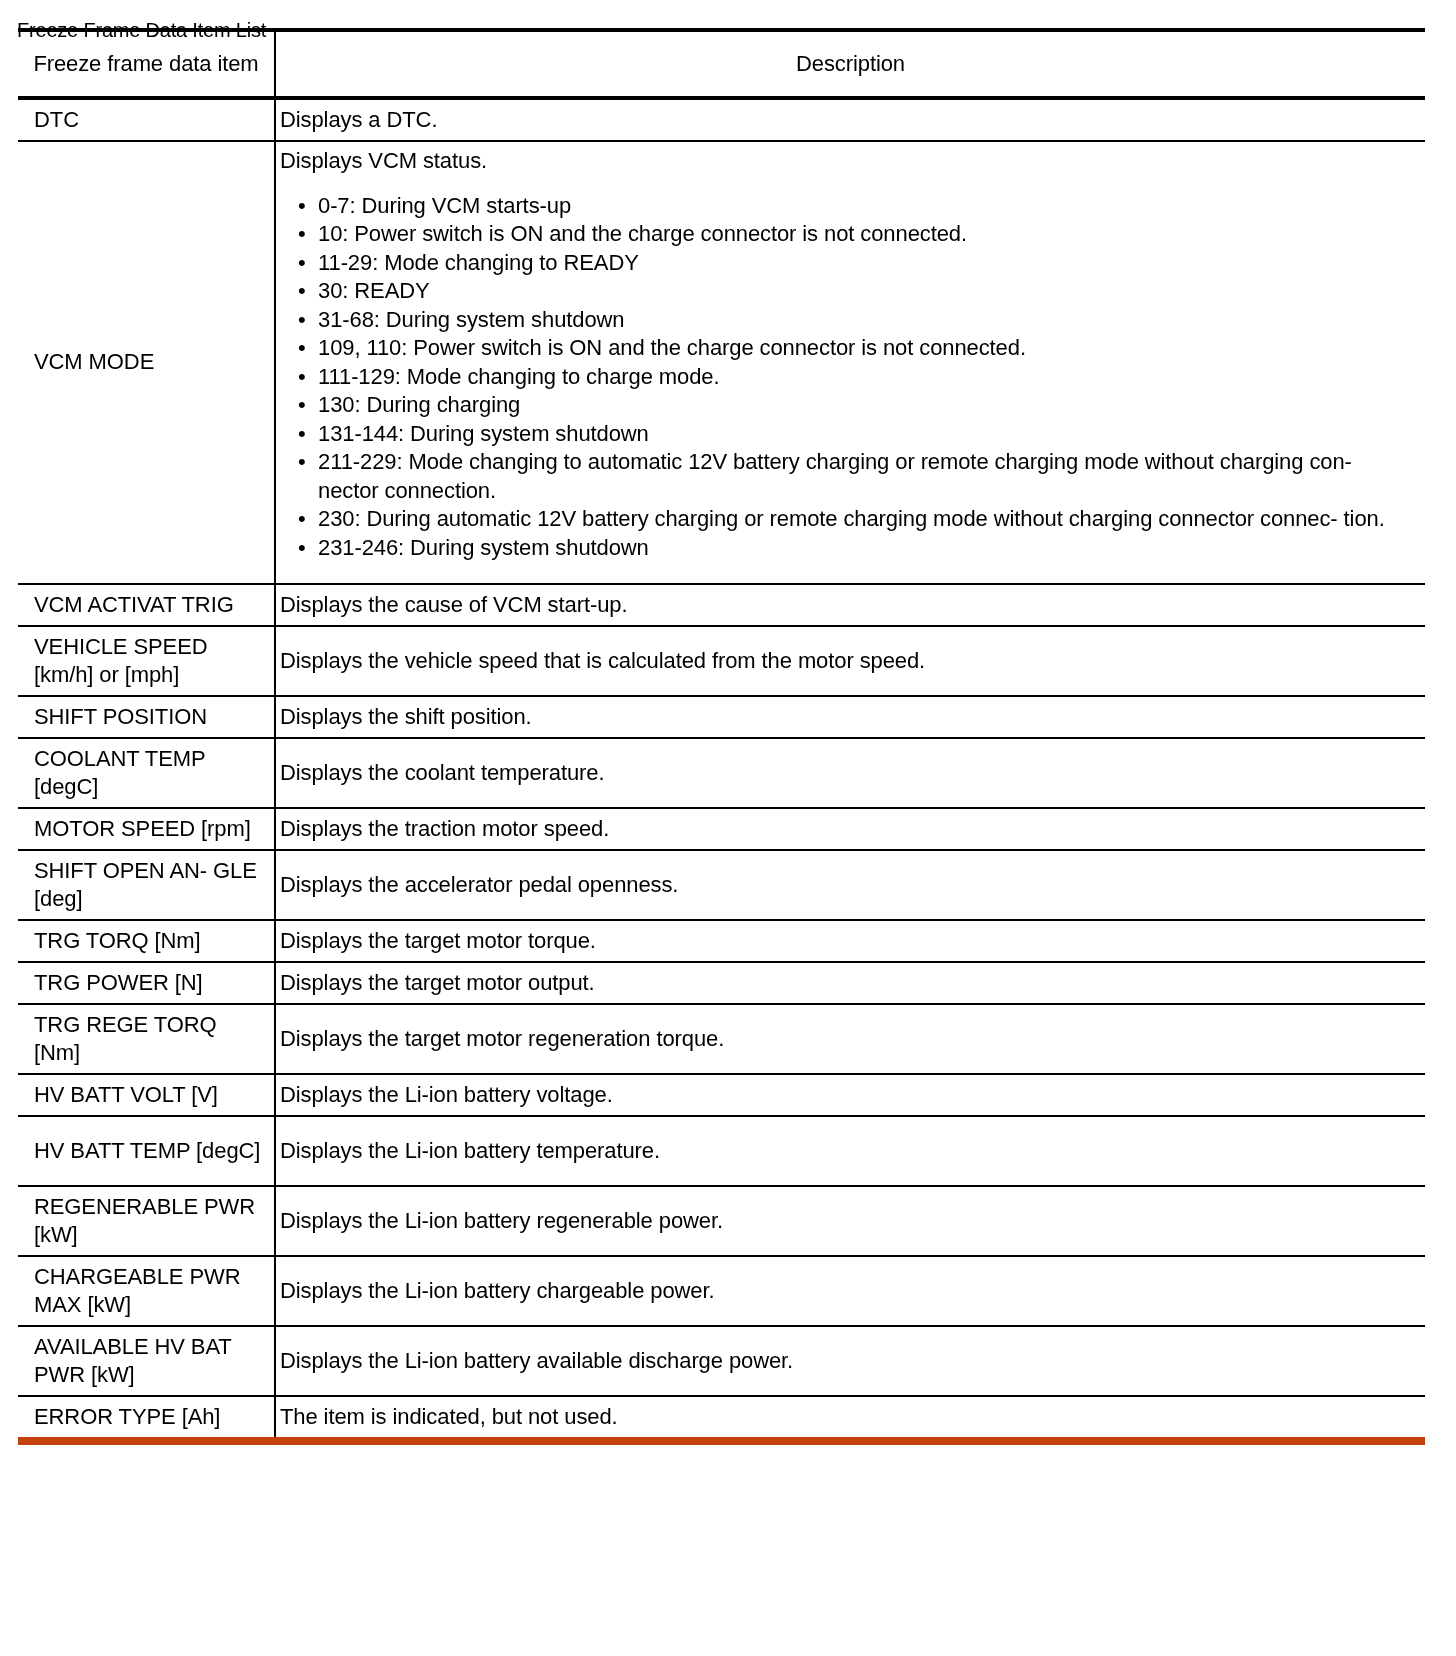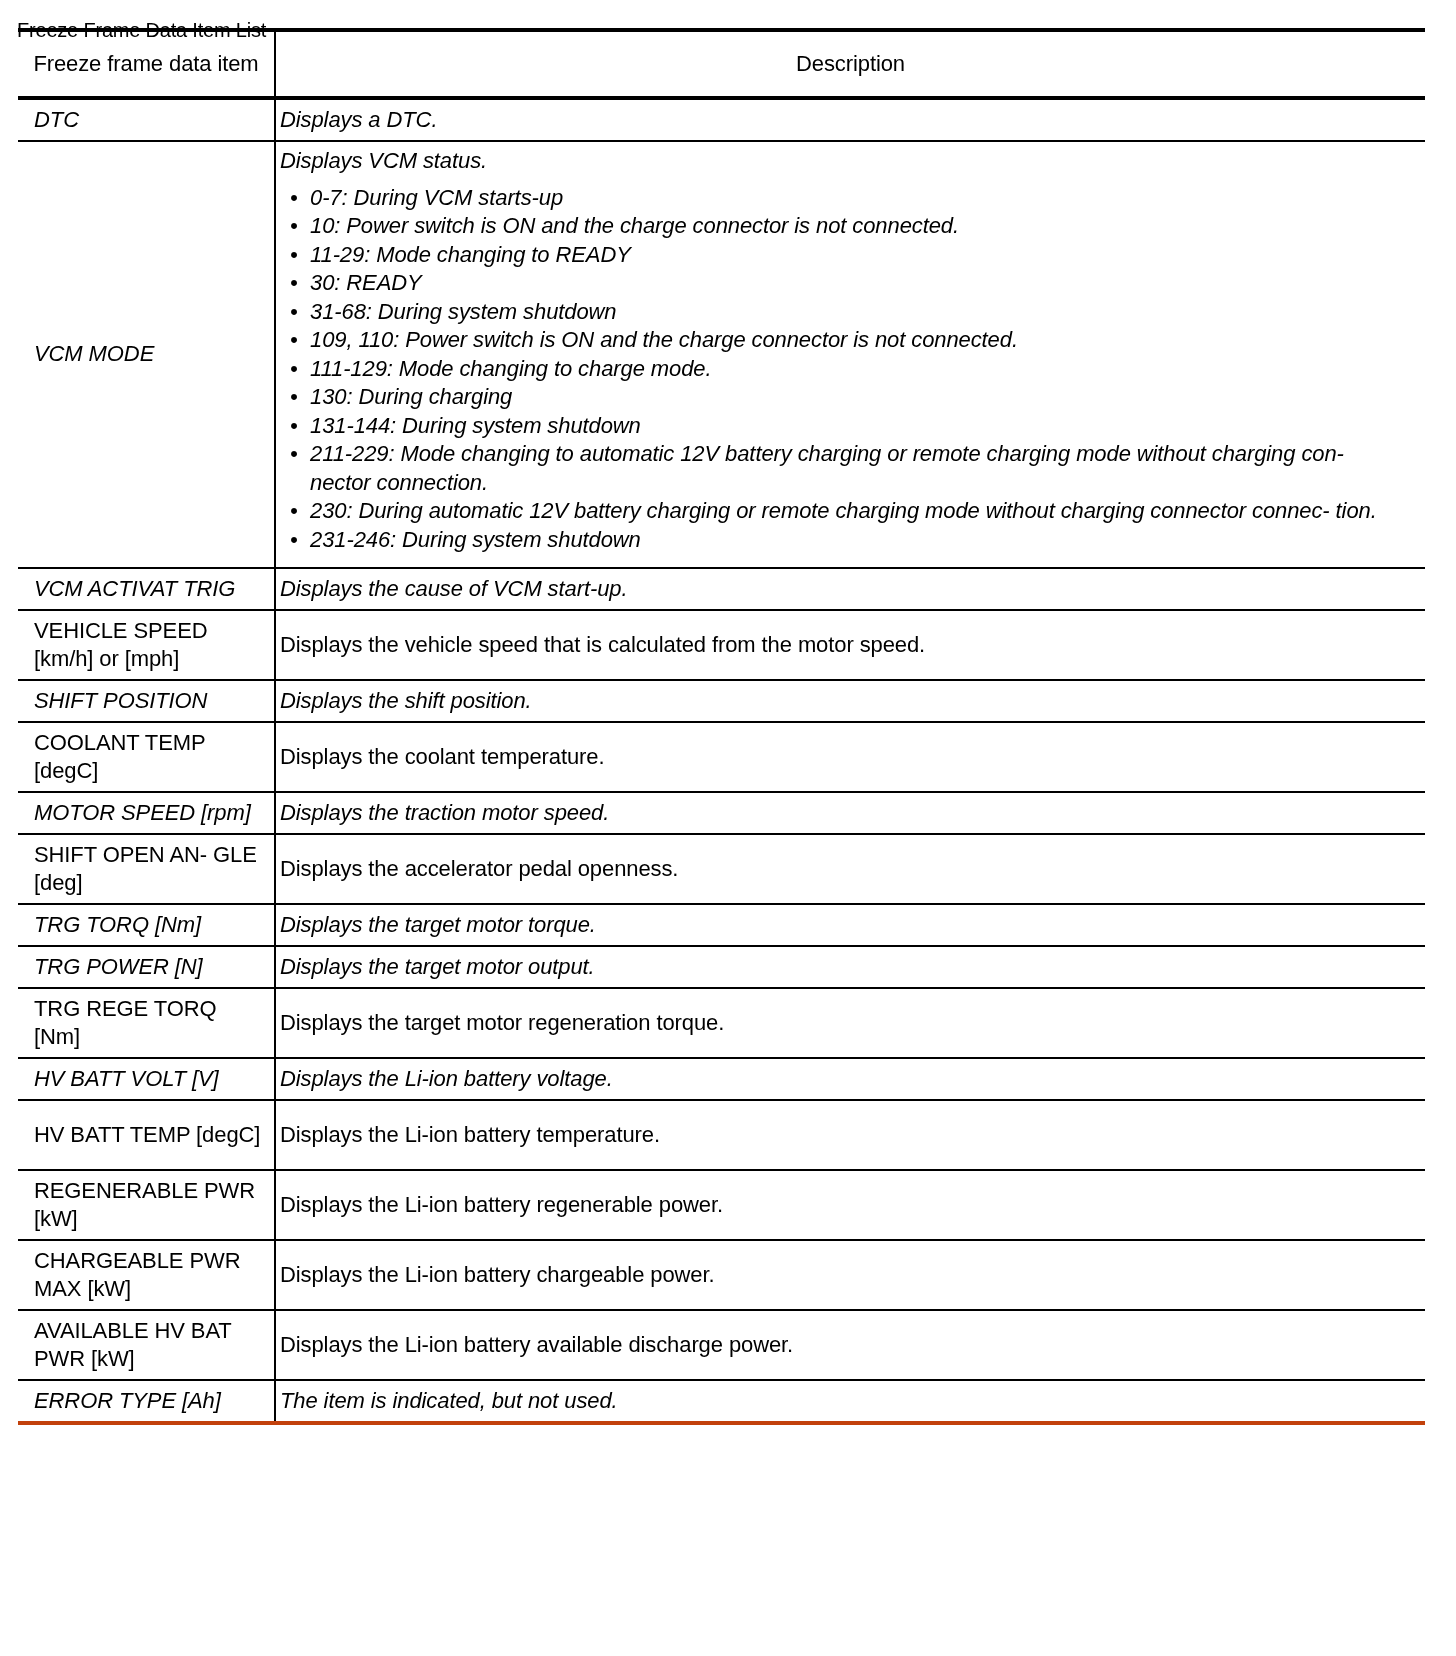--- a/index.html
+++ b/index.html
@@ -17,30 +17,30 @@
       font-size: 22px; letter-spacing: -0.1px;
     }
     table.ff col.c1 { width: 257px; }
     table.ff col.c2 { width: 1150px; }
     table.ff thead tr { border-top: 4px solid #000; border-bottom: 4px solid #000; }
     table.ff thead th {
       font-weight: normal; text-align: center; vertical-align: middle;
       height: 64px; line-height: 28px; padding: 0 8px;
     }
     table.ff tbody tr { border-bottom: 2px solid #000; }
-    table.ff tbody tr:last-child { border-bottom: 4px solid #c2410c; }
+    table.ff tbody tr:last-child { border-bottom: 8px solid #c2410c; }
     table.ff td { vertical-align: middle; line-height: 28.5px; padding: 5px 10px 5px 16px; }
     table.ff th.c1, table.ff td.c1 { border-right: 2px solid #000; }
     table.ff td.c2 { padding-left: 4px; }
-    ul.bullets { list-style: none; margin: 8px; padding: 0; }
+    ul.bullets { list-style: none; margin: 16px; padding: 0; }
     ul.bullets li { position: relative; padding-left: 22px; }
     ul.bullets li::before {
       content: "\2022"; position: absolute; left: 2px; top: 0;
     }
-    .r-single td { height: 30px; font-style: italic; }
+    .r-single td { height: 30px; }
     .r-double td { height: 58px; }
   </style>
 </head>
 <body>
 
 <div class="title">Freeze Frame Data Item List</div>
 
 <table class="ff">
   <colgroup>
       <col class="c1">

